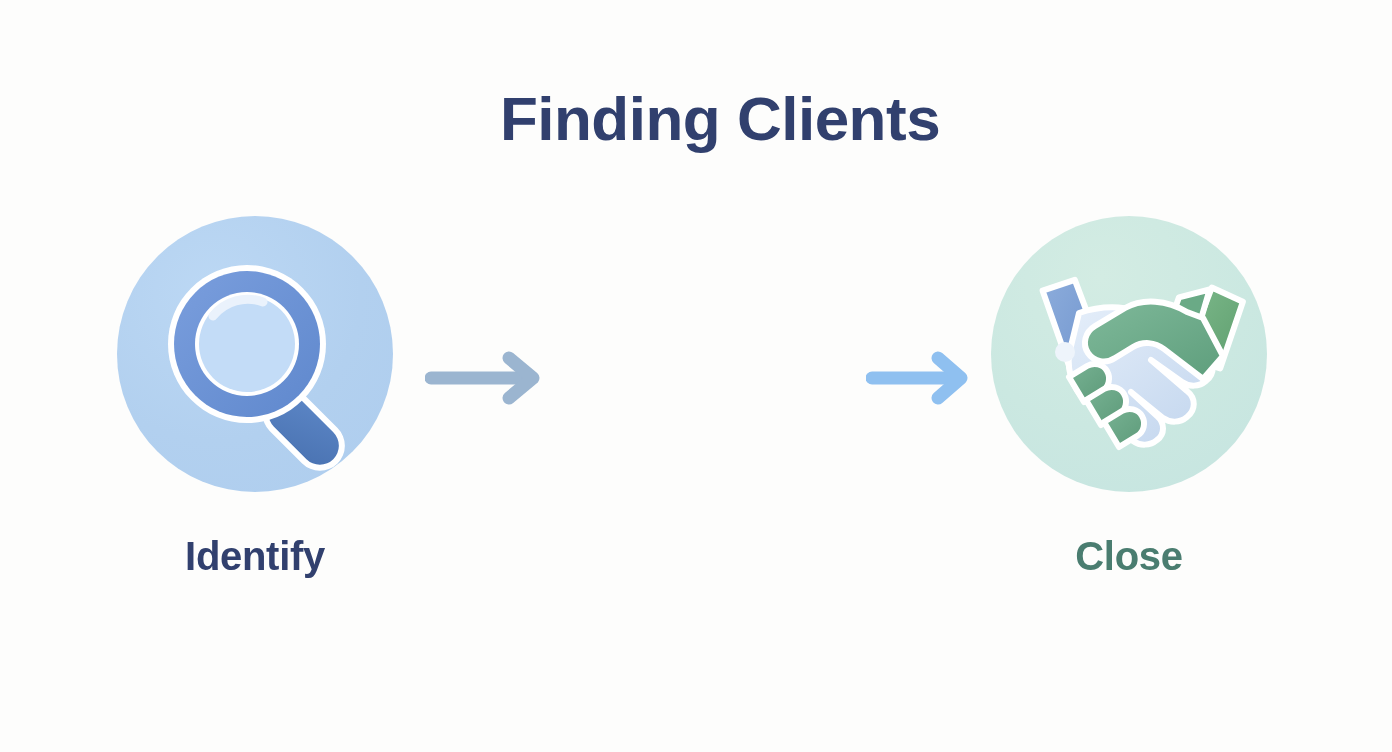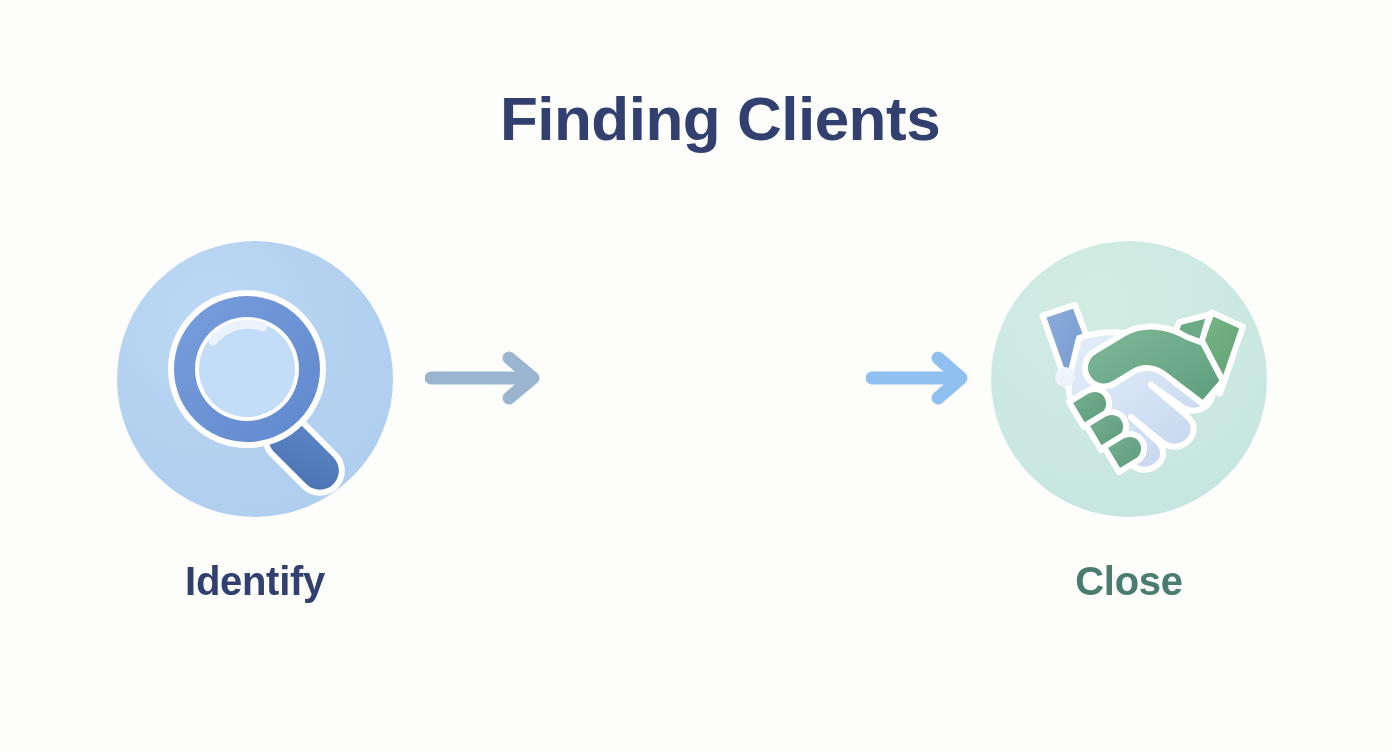--- a/index.html
+++ b/index.html
@@ -34,21 +34,21 @@
     color: #31406e;
     line-height: 1;
     white-space: nowrap;
     padding-left: 24px;
   }
 
   
   #steps {
     position: absolute;
     left: 0;
-    top: 241px;
+    top: 216px;
     width: 1104px;
     height: 360px;
   }
 
   .step {
     position: absolute;
     top: 0;
     width: 290px;
     height: 360px;
     text-align: center;

